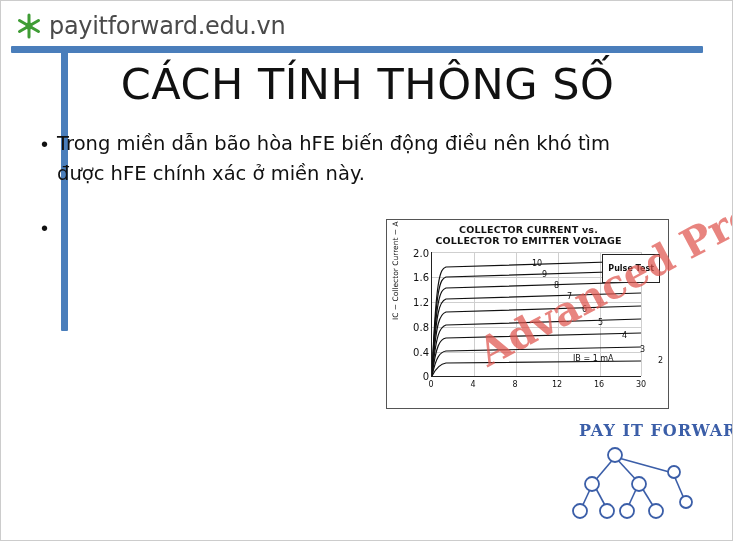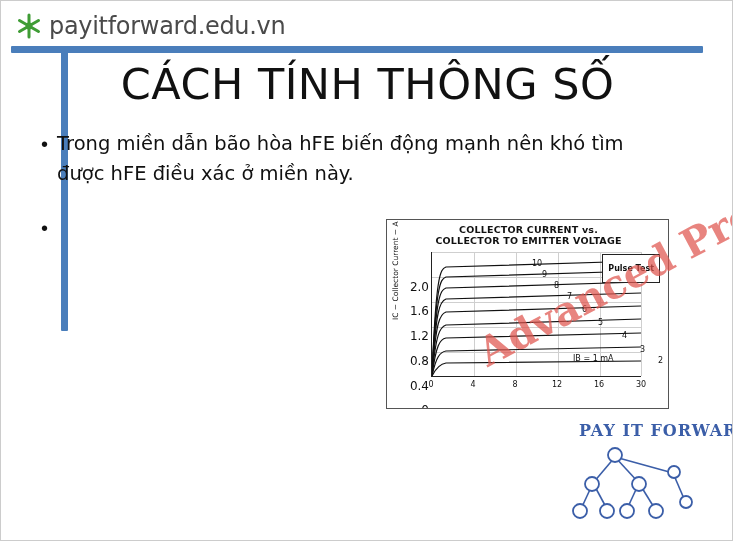--- a/index.html
+++ b/index.html
@@ -166,24 +166,23 @@
     transform: rotate(-90deg);
     transform-origin: left top;
     white-space: nowrap;
     font-family: "DejaVu Sans", sans-serif;
   }
   .ytick {
     position: absolute;
     left: 16px;
     width: 26px;
     text-align: right;
-    font-size: 12px;
-    color: #111;
-    font-family: "DejaVu Sans", sans-serif;
-    margin-top: 32px;
+    font-size: 10px;
+    color: #111;
+    font-family: "DejaVu Sans", sans-serif;
   }
   .xtick {
     position: absolute;
     top: 160px;
     width: 20px;
     text-align: center;
     font-size: 8px;
     color: #111;
     font-family: "DejaVu Sans", sans-serif;
   }
@@ -279,21 +278,21 @@
   </div>
 
   <div class="hdr-rule"></div>
   <div class="vert-bar"></div>
 
   <div class="title">CÁCH TÍNH THÔNG SỐ</div>
 
   <div class="bullets">
     <div class="bullet b1">
       <span class="dot">•</span>
-      <span class="txt">Trong miền dẫn bão hòa hFE biến động mạnh nên khó tìm được hFE điều xác ở miền này.</span>
+      <span class="txt">Trong miền dẫn bão hòa hFE biến động điều nên khó tìm được hFE chính xác ở miền này.</span>
     </div>
     <div class="bullet b2">
       <span class="dot">•</span>
     </div>
   </div>
 
   <div class="figure">
     <div class="fig-title">
       <span>COLLECTOR CURRENT vs.</span>
       <span class="l2">COLLECTOR TO EMITTER VOLTAGE</span>

